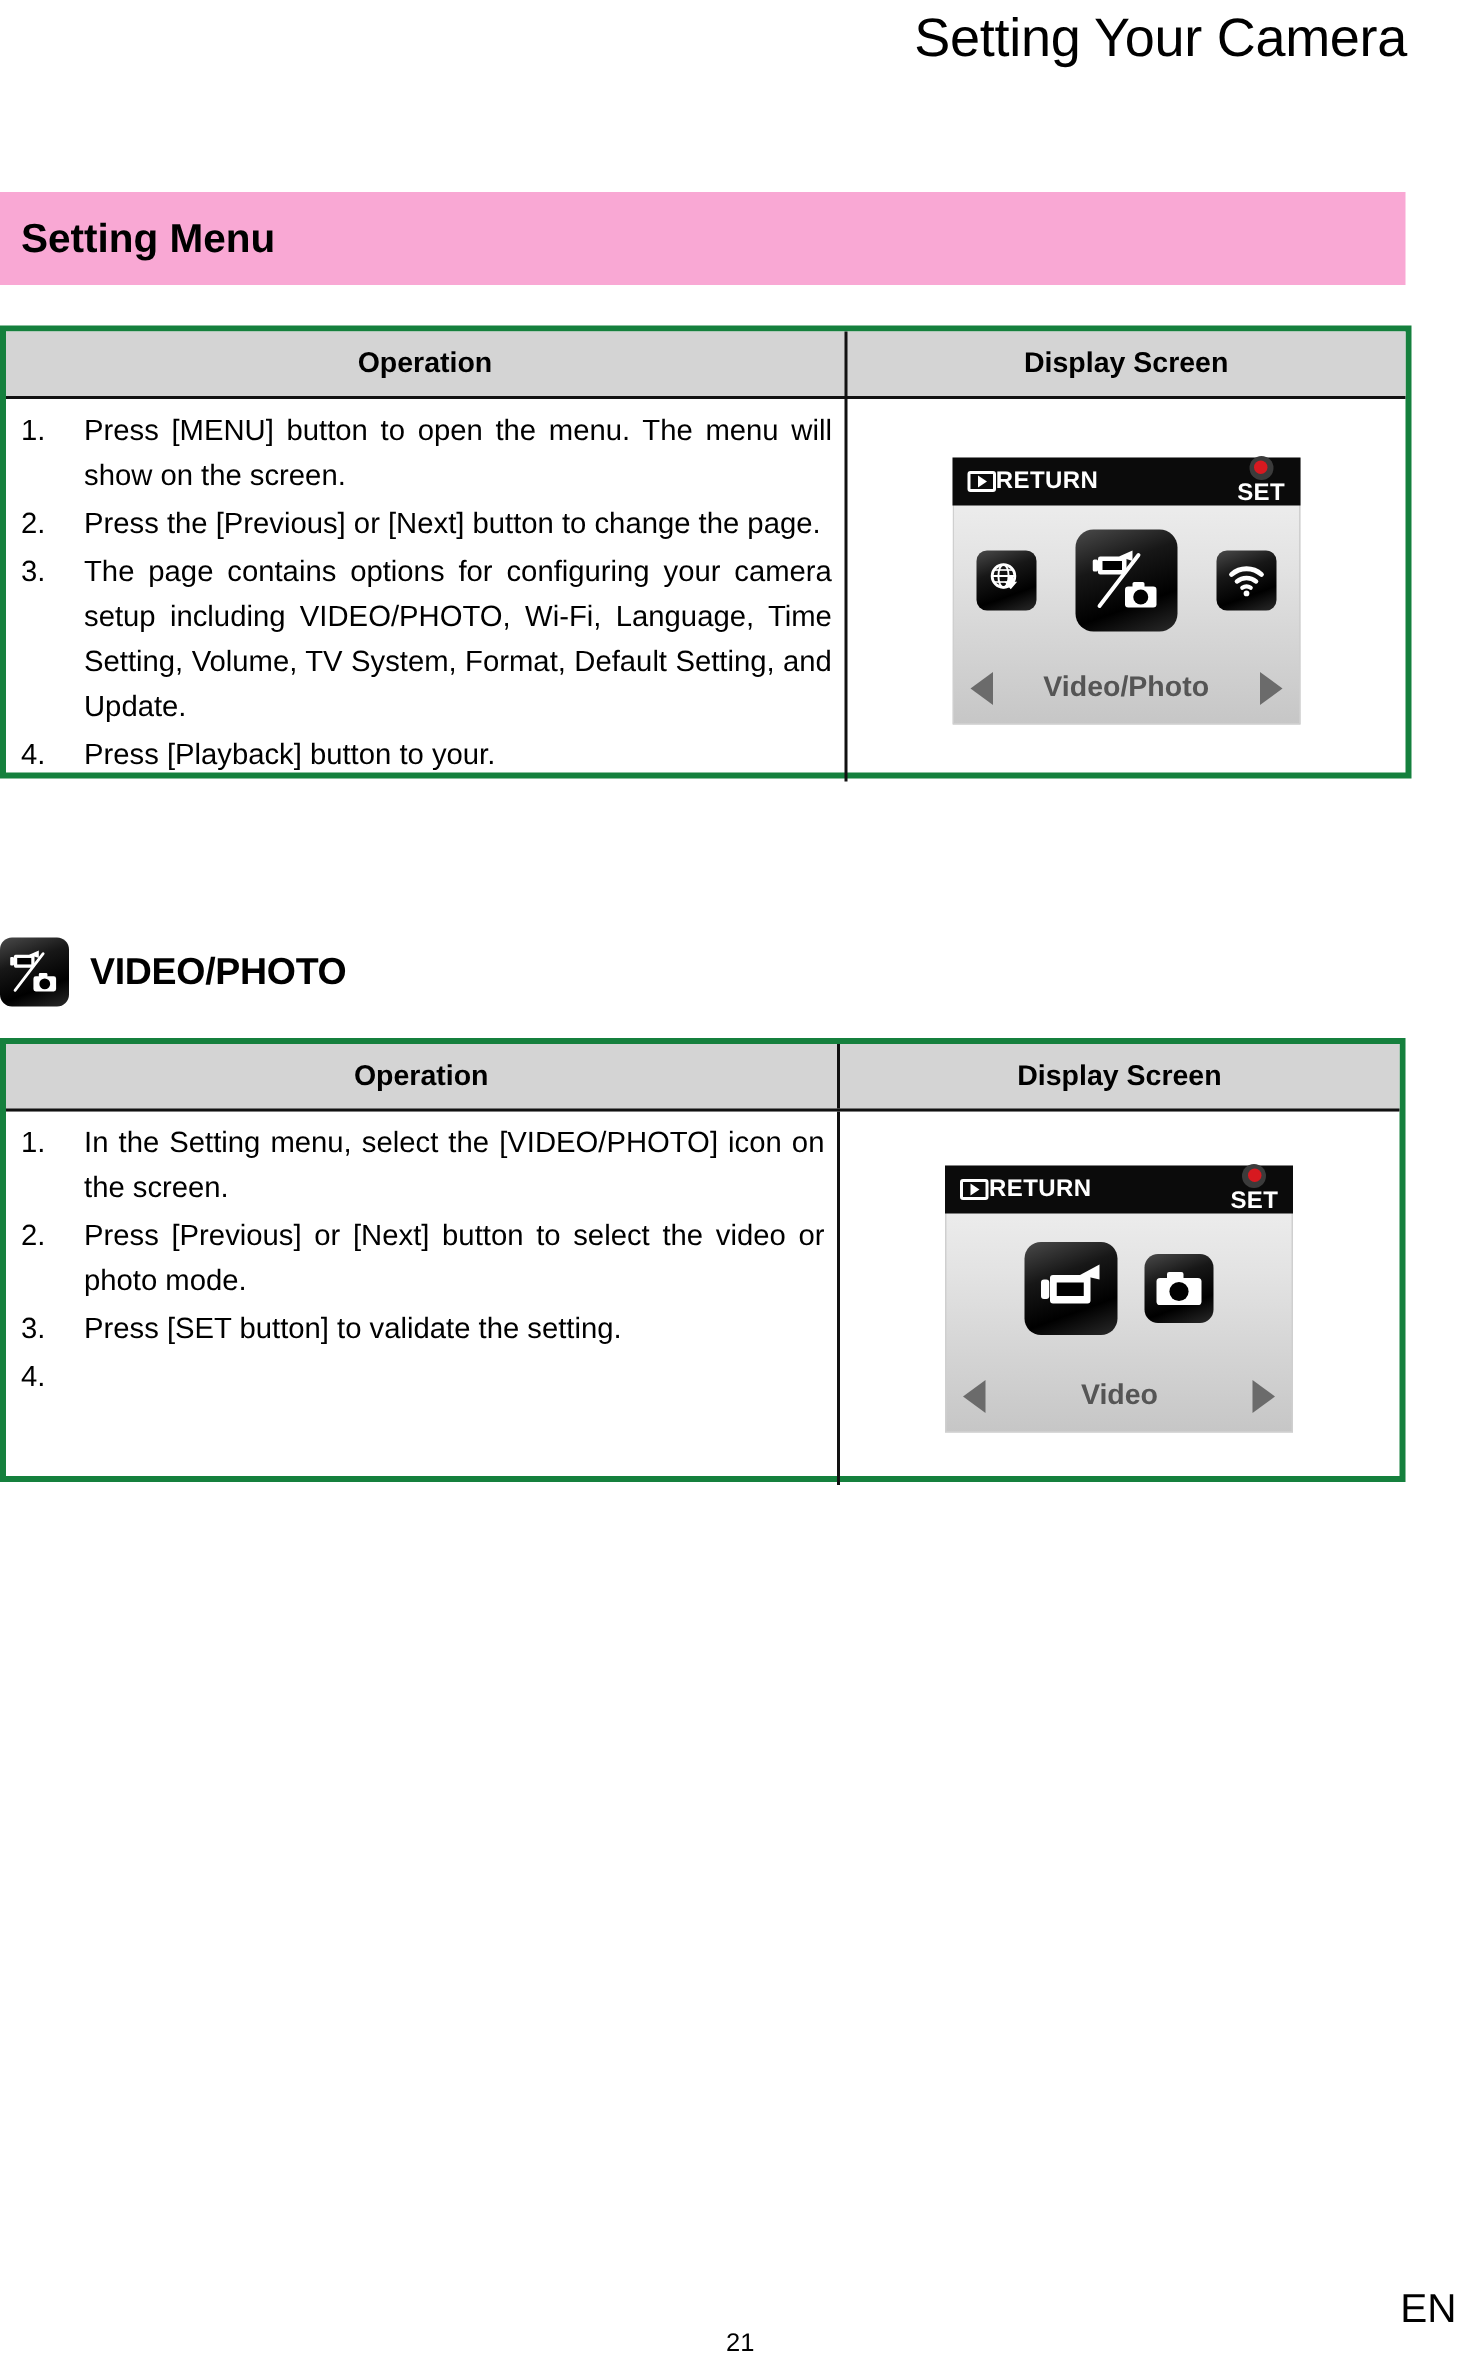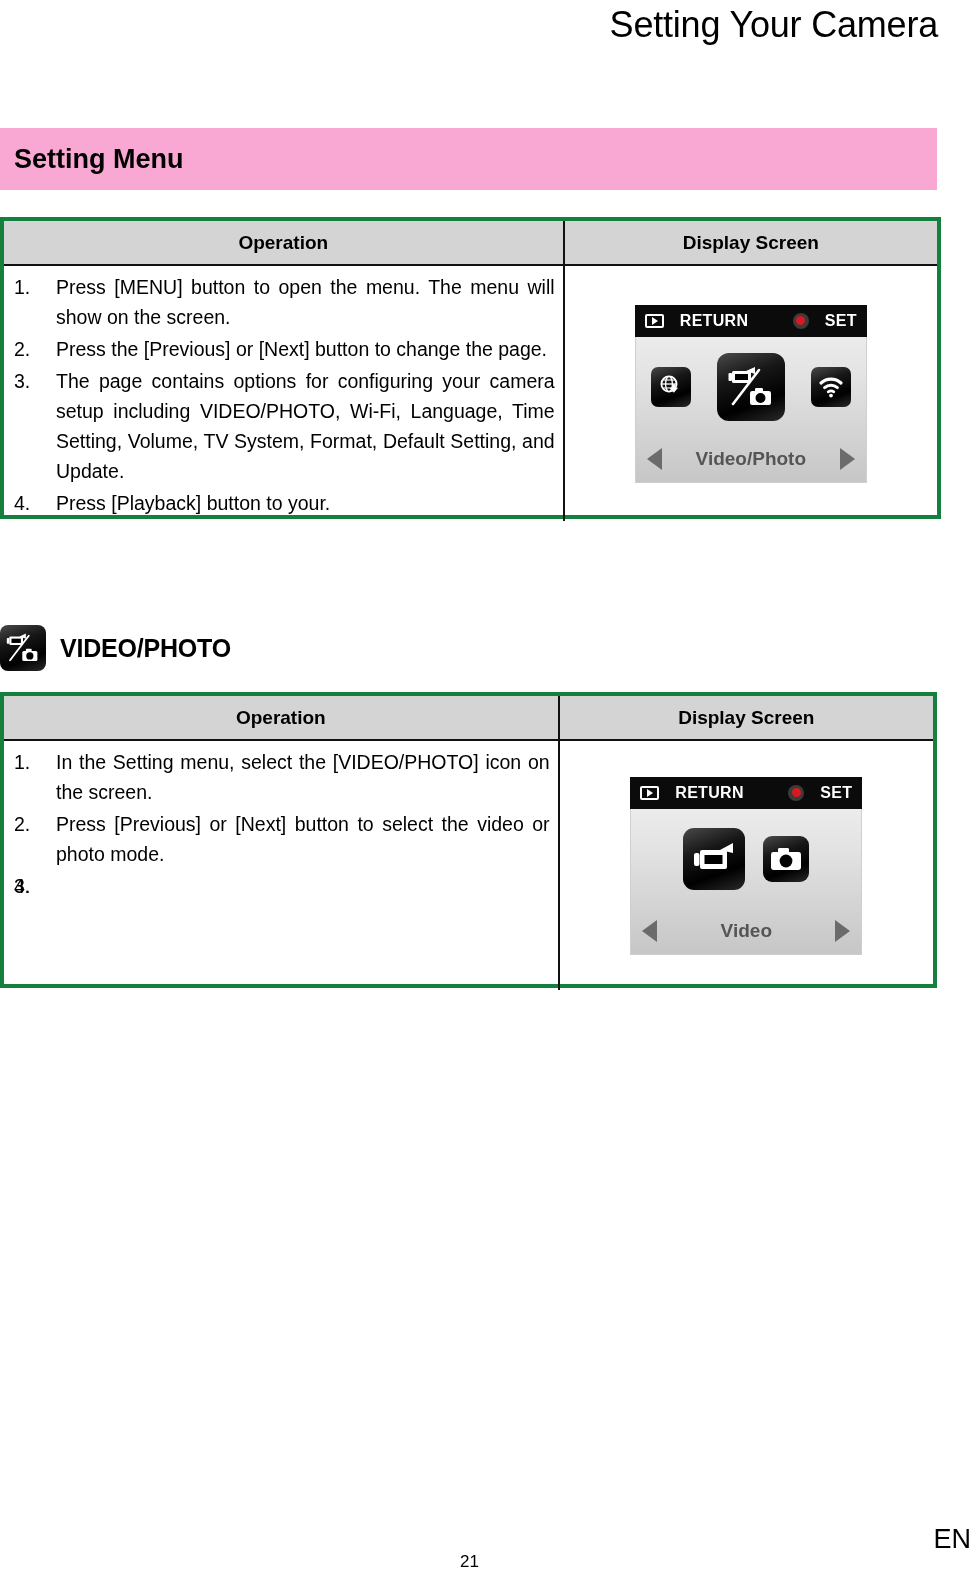--- a/index.html
+++ b/index.html
@@ -92,23 +92,23 @@
     box-shadow:0 0 0 1px #cfcfcf inset;
   }
   .lcd .topbar{
     height:32px;background:#0b0b0b;
     display:flex;align-items:center;
     padding:0 10px;
     box-sizing:border-box;
   }
   .lcd .topbar .left,
   .lcd .topbar .right{
-    display:flex;align-items:center;gap:16px;
-  }
-  .lcd .topbar .right{margin-left:auto;}
+    display:flex;align-items:center;gap:0;
+  }
+  .lcd .topbar .right{margin-left:auto;flex-direction:column;}
   .lcd .topbar .label{
     color:#fff;font-size:16px;font-weight:bold;letter-spacing:0.3px;
   }
   .play-badge{
     width:19px;height:14px;border:2px solid #fff;border-radius:2px;
     display:flex;align-items:center;justify-content:center;
     box-sizing:border-box;
   }
   .play-badge i{
     display:block;width:0;height:0;
@@ -171,20 +171,21 @@
     position:absolute;left:0;top:625px;
     display:flex;align-items:center;gap:14px;
   }
   .vp-heading .tile{width:46px;height:46px;border-radius:8px;}
   .vp-heading .htext{font-size:25px;font-weight:bold;letter-spacing:-0.2px;}
 
   
   .pagenum{
     position:absolute;left:0;top:1552px;width:939px;text-align:center;
     font-size:17px;
+    padding-left:24px;
   }
   .enmark{
     position:absolute;right:6px;top:1524px;
     font-size:27px;
   }
 </style>
 </head>
 <body>
 
 <div class="page">
@@ -317,20 +318,21 @@
           <li>
             <span class="num">1.</span>
             <span>In the Setting menu, select the [VIDEO/PHOTO] icon on the screen.</span>
           </li>
           <li>
             <span class="num">2.</span>
             <span>Press [Previous] or [Next] button to select the video or photo mode.</span>
           </li>
           <li>
             <span class="num">3.</span>
+            <span>Press [SET button]  to validate the setting.</span>
           </li>
           <li>
             <span class="num">4.</span>
           </li>
         </ol>
       </div>
       <div class="td" style="width:375px;">
         <div class="lcd-wrap">
           <div class="lcd">
             <div class="topbar">

